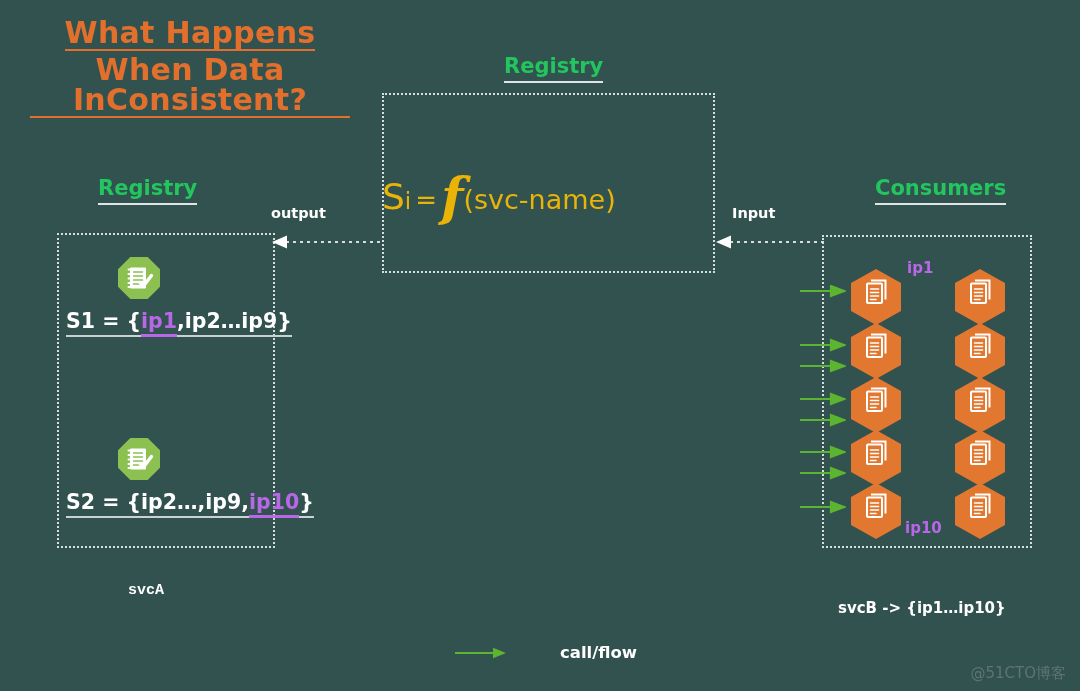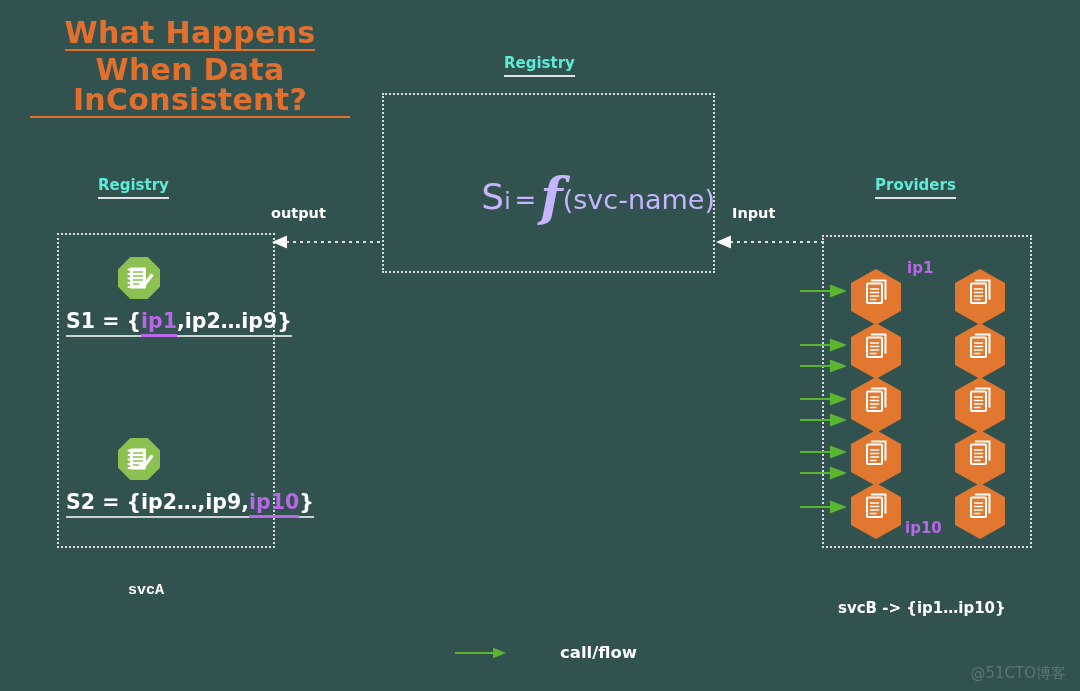--- a/index.html
+++ b/index.html
@@ -35,23 +35,23 @@
   #headline .l {
     display: inline-block;
     border-bottom: 2px solid #e2702c;
     padding-bottom: 1px;
   }
   #headline .row { display: block; }
   #headline .row1 { margin-bottom: 4px; }
 
   
   .section-title {
-    color: #5eead4;
-    font-weight: bold;
-    font-size: 15px;
+    color: #22c55e;
+    font-weight: bold;
+    font-size: 21px;
     white-space: nowrap;
   }
   .section-title .u {
     display: inline-block;
     border-bottom: 2px solid #dfe5e4;
     padding-bottom: 3px;
   }
 
   
   .dashed-box {
@@ -71,22 +71,22 @@
     font-weight: bold;
     font-size: 15px;
     white-space: nowrap;
   }
 
   
   #formula {
     left: 382px;
     top: 160px;
     width: 333px;
-    text-align: right;
-    color: #c4b5fd;
+    text-align: left;
+    color: #eab308;
     white-space: nowrap;
     font-family: "DejaVu Sans", sans-serif;
   }
   #formula .big-s { font-size: 36px; font-weight: 500; }
   #formula .sub-i { font-size: 23px; }
   #formula .eq { font-size: 26px; padding: 0 4px; }
   #formula .fn {
     font-family: "DejaVu Serif", serif;
     font-style: italic;
     font-size: 52px;
@@ -237,21 +237,21 @@
 
   <div class="abs small-label" style="left:732px; top:205px;">Input</div>
   <div class="abs" style="left:716px; top:234px;">
     <svg width="108" height="14" viewBox="0 0 108 14">
       <line x1="14" y1="7" x2="108" y2="7" stroke="#d8dedd" stroke-width="2.2" stroke-dasharray="3 4" stroke-linecap="butt"></line>
       <polygon points="0,7 15,0.5 15,13.5" fill="#ffffff"></polygon>
     </svg>
   </div>
 
   <div class="abs section-title" style="left:875px; top:176px;">
-    <span class="u">Providers</span>
+    <span class="u">Consumers</span>
   </div>
 
   <div class="abs dashed-box" style="left:822px; top:235px; width:210px; height:313px;">
 
     <div class="abs ip-label" style="left:83px; top:22px;">ip1</div>
 
     <div class="abs ip-label" style="left:81px; top:282px;">ip10</div>
 
     <div class="abs" style="left:27px; top:32px;">
       <svg class="provider-hex" viewBox="0 0 50 56">

